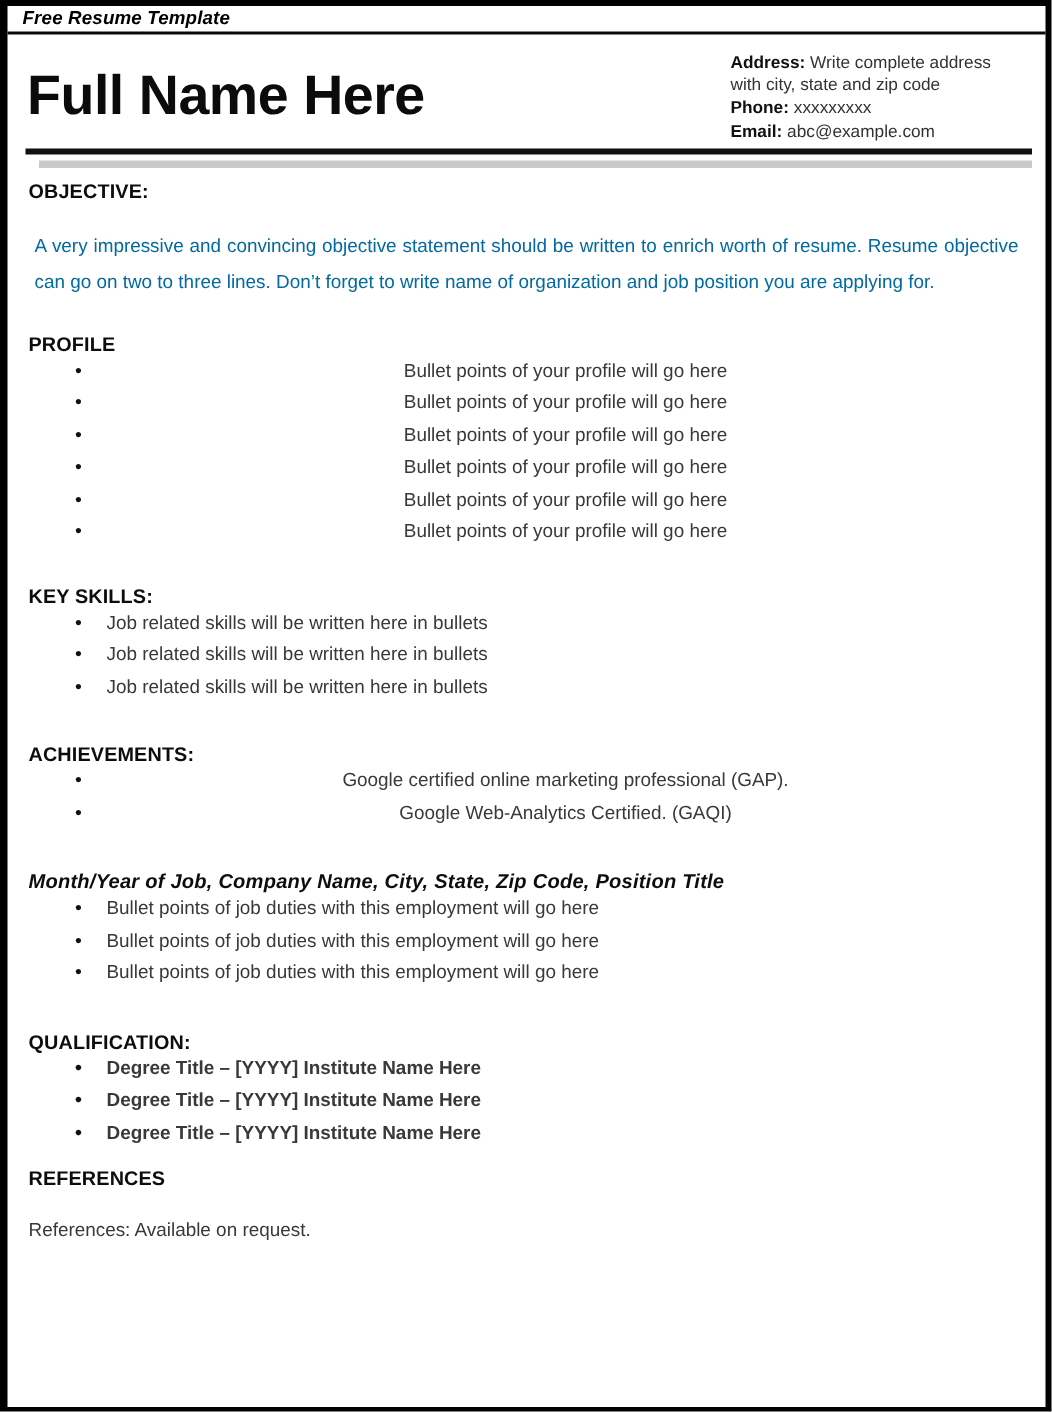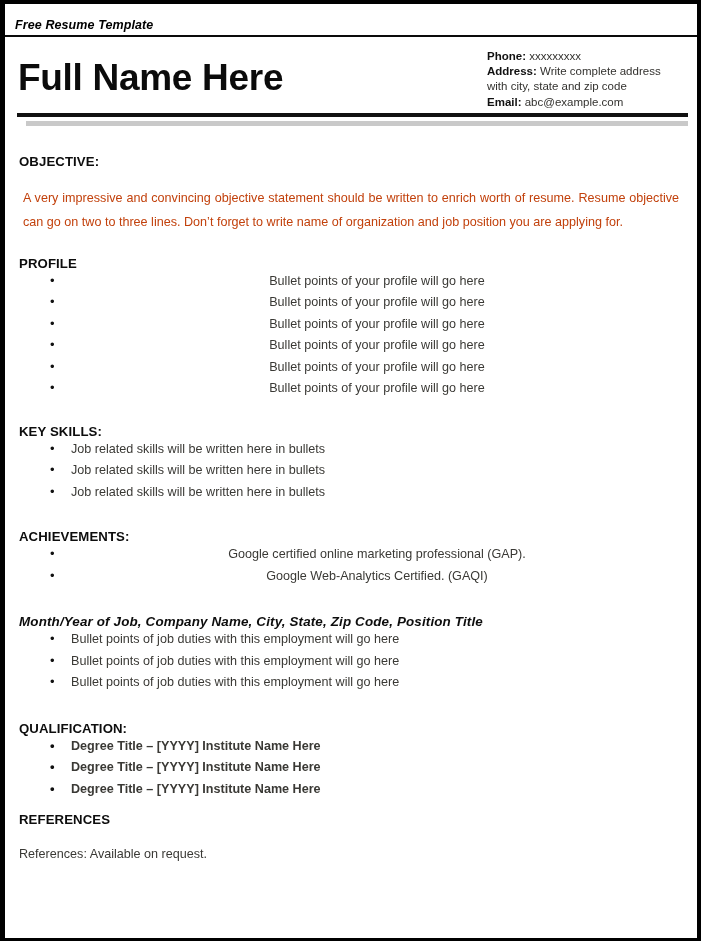--- a/index.html
+++ b/index.html
@@ -22,22 +22,22 @@
     background: #ffffff;
     border-left: 5px solid #000000;
     border-right: 4px solid #000000;
     border-top: 4px solid #000000;
     border-bottom: 3px solid #000000;
   }
 
   
   .titlebar {
     box-sizing: border-box;
-    height: 33px;
-    padding: 14px 0 0 10px;
+    height: 19px;
+    padding: 1px 0 0 10px;
     border-bottom: 2px solid #0a0a0a;
   }
   .titlebar-text {
     font-size: 12.5px;
     font-weight: bold;
     font-style: italic;
     color: #000000;
     letter-spacing: 0.1px;
     line-height: 15px;
     white-space: nowrap;
@@ -95,26 +95,26 @@
 
   h2.section {
     font-size: 13.2px;
     font-weight: bold;
     color: #0d0d0d;
     margin: 0;
     padding: 0;
     letter-spacing: 0.1px;
   }
 
-  .sec-objective { margin-top: 28px; }
+  .sec-objective { margin-top: 8px; }
   .objective-text {
     margin: 17px 4px 0 4px;
     font-size: 12.6px;
     line-height: 24px;
-    color: #c2410c;
+    color: #0369a1;
     text-align: justify;
   }
 
   .sec-profile      { margin-top: 22px; }
   .sec-keyskills    { margin-top: 24px; }
   .sec-achievements { margin-top: 26px; }
   .sec-job          { margin-top: 27px; }
   .sec-qualification{ margin-top: 27px; }
   .sec-references   { margin-top: 12px; }
 
@@ -172,22 +172,22 @@
 <div class="page">
 
   <div class="titlebar">
     <div class="titlebar-text">Free Resume Template</div>
   </div>
 
   <div class="header">
     <div class="name">Full Name Here</div>
 
     <div class="contact">
+      <div><span class="lbl">Address:</span><span> Write complete address with city, state and zip code</span></div>
       <div><span class="lbl">Phone:</span><span> xxxxxxxxx</span></div>
-      <div><span class="lbl">Address:</span><span> Write complete address with city, state and zip code</span></div>
       <div><span class="lbl">Email:</span><span> abc@example.com</span></div>
     </div>
   </div>
 
   <div class="rule-wrap">
     <div class="rule-black"></div>
     <div class="rule-gray"></div>
   </div>
 
   <div class="content">

